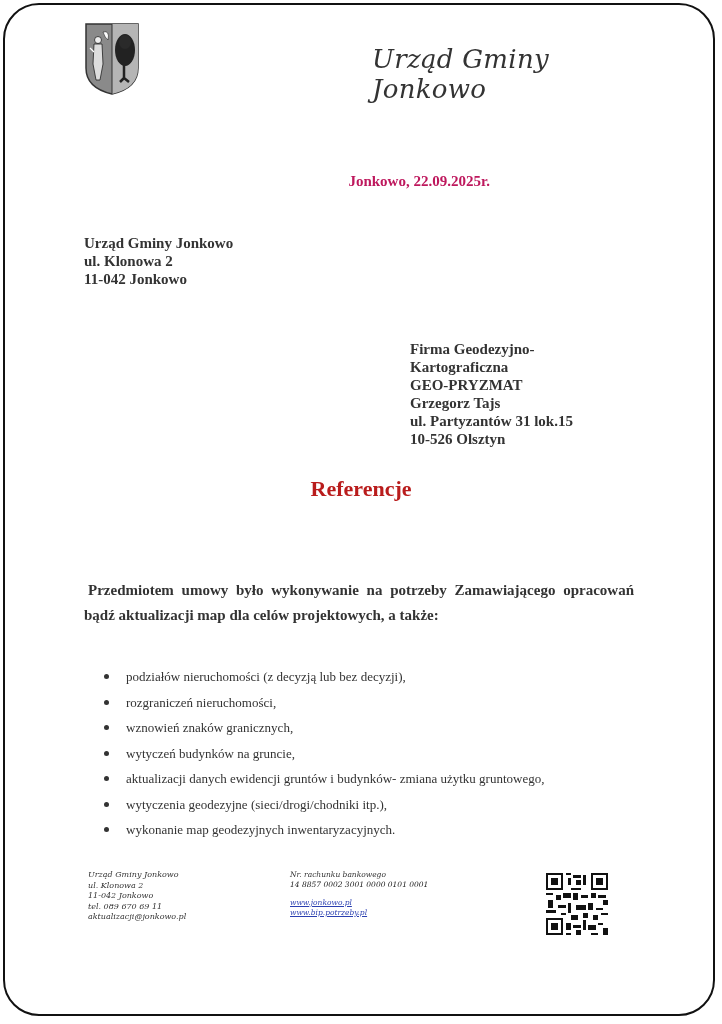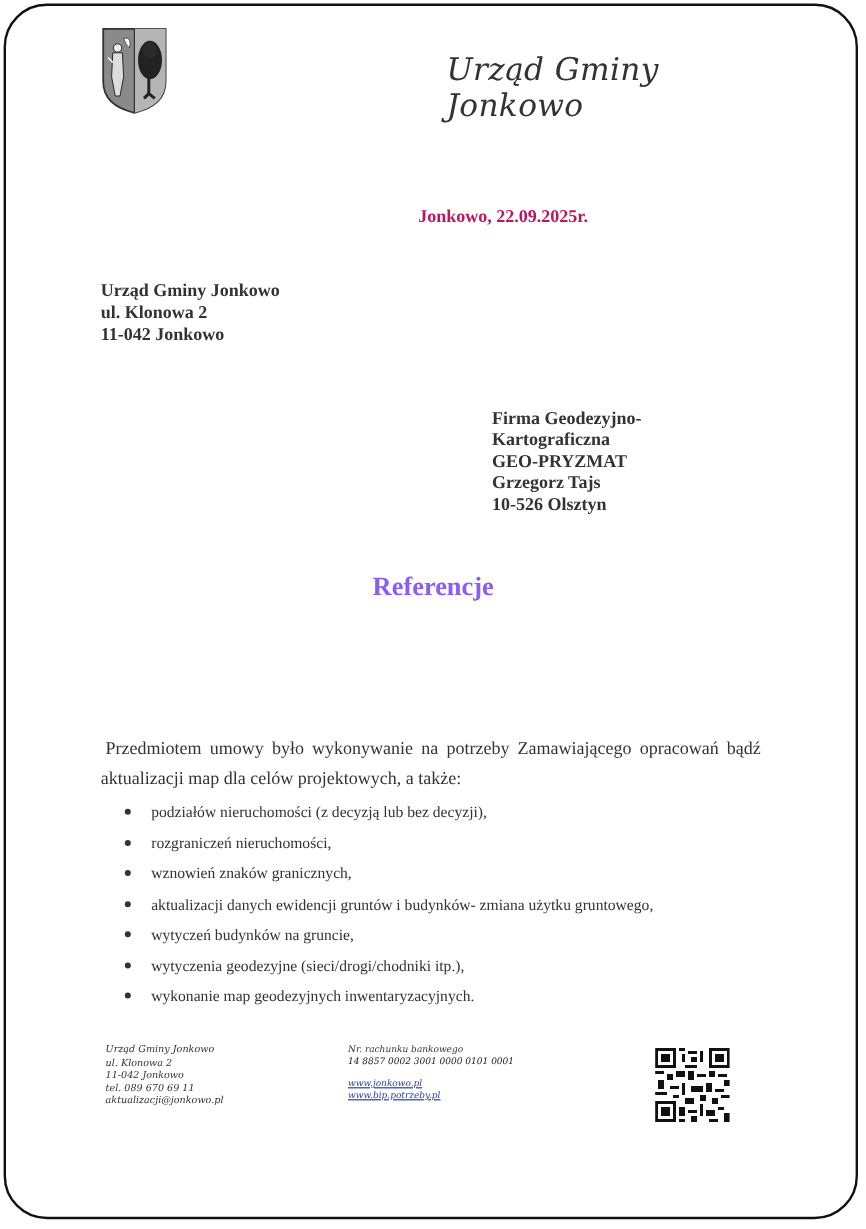--- a/index.html
+++ b/index.html
@@ -19,28 +19,28 @@
     font-weight: bold; font-size: 15px; color: #be185d;
   }
   .addr {
     position: absolute; font-family: "Liberation Serif", serif; font-weight: bold;
     font-size: 15px; line-height: 18px; color: #333;
   }
   .sender { left: 84px; top: 234px; }
   .recipient { left: 410px; top: 340px; }
   .doc-title {
     position: absolute; left: 0; width: 722px; top: 476px; text-align: center;
-    font-family: "Liberation Serif", serif; font-weight: bold; font-size: 22px; color: #8b5cf6;
+    font-family: "Liberation Serif", serif; font-weight: bold; font-size: 22px; color: #b91c1c;
   }
   .body-text {
     position: absolute; left: 84px; width: 550px; font-family: "Liberation Serif", serif;
     font-size: 15px; line-height: 25px; color: #333; text-align: justify;
   }
   .p1 { top: 518px; text-indent: 0; }
-  .p2 { top: 612px; }
+  .p2 { top: 578px; font-weight: bold; }
   .p2 .lead { padding-left: 4px; }
   .bullets {
     position: absolute; left: 104px; top: 664px; margin: 0; padding: 0; list-style: none;
     font-family: "Liberation Serif", serif; font-size: 13px; color: #333;
   }
   .bullets li { height: 25.5px; line-height: 25.5px; position: relative; padding-left: 22px; }
   .bullet-dot {
     position: absolute; left: 0; top: 10px; width: 5px; height: 5px; border-radius: 50%; background: #333;
   }
   .footer-left {
@@ -82,35 +82,36 @@
 
   <div class="addr sender">
     <div>Urząd Gminy Jonkowo</div>
     <div>ul. Klonowa 2</div>
     <div>11-042 Jonkowo</div>
   </div>
 
   <div class="addr recipient">
     <div>Firma Geodezyjno-Kartograficzna</div>
     <div>GEO-PRYZMAT Grzegorz Tajs</div>
+    <div>ul. Partyzantów 31 lok.15</div>
     <div>10-526 Olsztyn</div>
   </div>
 
   <div class="doc-title">Referencje</div>
 
   <div class="body-text p2">
     <span class="lead">Przedmiotem umowy było wykonywanie na potrzeby Zamawiającego opracowań bądź aktualizacji map dla celów projektowych, a także:</span>
   </div>
 
   <ul class="bullets">
     <li><span class="bullet-dot"></span><span>podziałów nieruchomości (z decyzją lub bez decyzji),</span></li>
     <li><span class="bullet-dot"></span><span>rozgraniczeń nieruchomości,</span></li>
     <li><span class="bullet-dot"></span><span>wznowień znaków granicznych,</span></li>
+    <li><span class="bullet-dot"></span><span>wytyczeń budynków na gruncie,</span></li>
     <li><span class="bullet-dot"></span><span>aktualizacji danych ewidencji gruntów i budynków- zmiana użytku gruntowego,</span></li>
-    <li><span class="bullet-dot"></span><span>wytyczeń budynków na gruncie,</span></li>
     <li><span class="bullet-dot"></span><span>wytyczenia geodezyjne (sieci/drogi/chodniki itp.),</span></li>
     <li><span class="bullet-dot"></span><span>wykonanie map geodezyjnych inwentaryzacyjnych.</span></li>
   </ul>
 
   <div class="footer-left">
     <div>Urząd Gminy Jonkowo</div>
     <div>ul. Klonowa 2</div>
     <div>11-042 Jonkowo</div>
     <div>tel. 089 670 69 11</div>
     <div>aktualizacji@jonkowo.pl</div>

